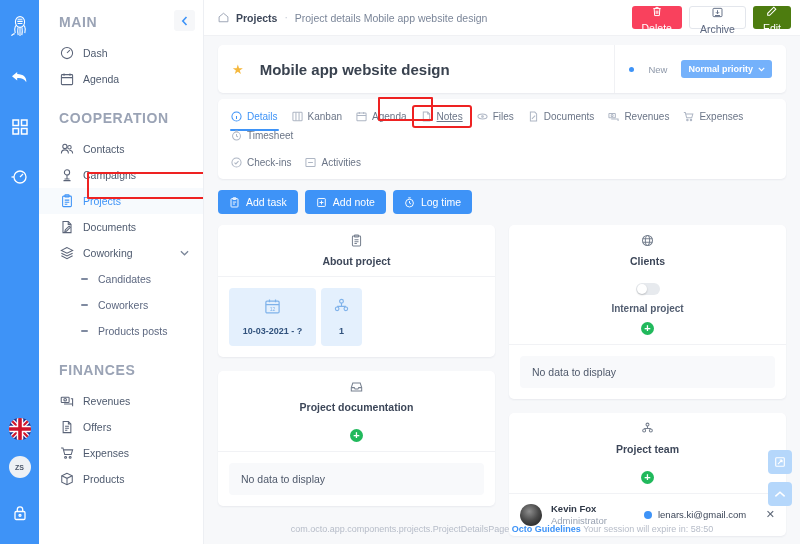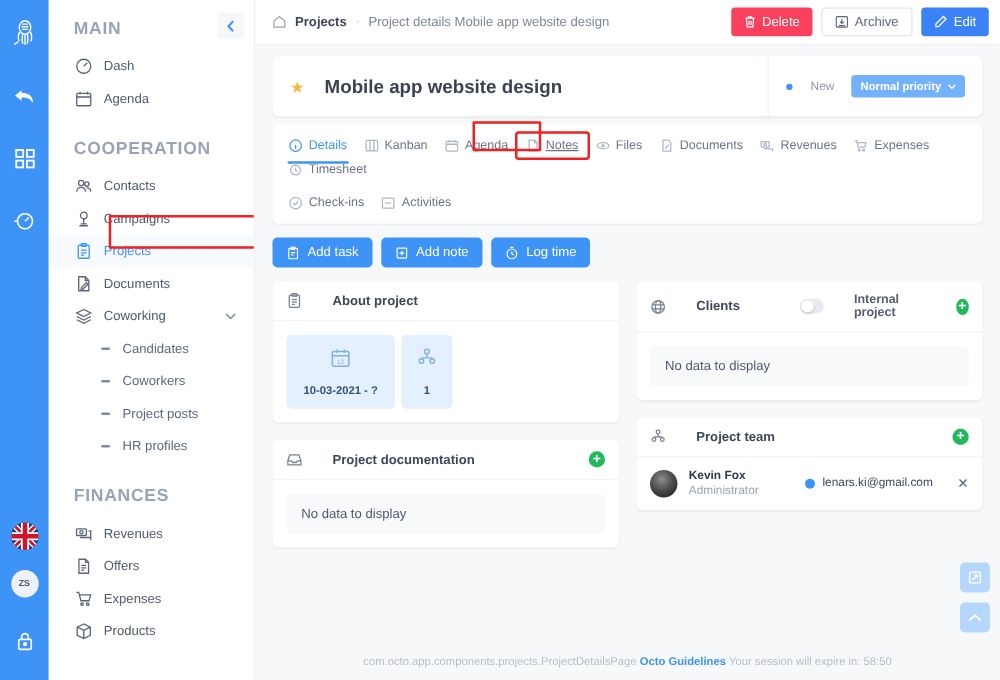--- a/index.html
+++ b/index.html
@@ -94,24 +94,25 @@
   .crumb-home { color: #99a2b3; font-size: 11px; display:flex; }
   .crumb-link { color: #3d4759; font-size: 10.5px; font-weight: bold; }
   .crumb-dot { color: #c0c6d2; font-size: 10px; }
   .crumb-current { color: #7b8699; font-size: 10.5px; }
   .topbar-spacer { flex: 1 1 auto; }
   .btn {
     display: inline-flex; align-items: center; gap: 5px;
     height: 23px; padding: 0 10px; border-radius: 3px;
     font-size: 10.5px; cursor: pointer; border: none;
     font-family: "Liberation Sans", sans-serif;
+    flex-direction: column;
   }
   .btn-delete { background: #f9415d; color: #fff; }
   .btn-archive { background: #fff; color: #5d6880; border: 1px solid #e3e6ec; }
-  .btn-edit { background: #3b82f6; color: #fff; }
+  .btn-edit { background: #4d7c0f; color: #fff; }
 
   .content { padding: 9px 14px 0 14px; }
 
   .card {
     background: #fff; border-radius: 5px;
     box-shadow: 0 1px 2px rgba(40,50,80,.07);
   }
 
   
   .title-card { display: flex; align-items: stretch; height: 48px; }
@@ -154,23 +155,23 @@
     background: #3e93f7; color: #fff; font-size: 10.5px;
     height: 24px; padding: 0 11px; border-radius: 4px; cursor: pointer;
     border: none; font-family: "Liberation Sans", sans-serif;
   }
 
   
   .cols { display: flex; gap: 14px; margin-top: 11px; }
   .col { flex: 1 1 0; min-width: 0; }
 
   .card-head {
-    display: flex; align-items: center; gap: 24px;
+    display: flex; align-items: center; gap: 8px;
     padding: 9px 11px; border-bottom: 1px solid #f1f2f5;
-    font-size: 10.5px; color: #3d4759; font-weight: bold;
+    font-size: 10.5px; color: #3d4759; font-weight: bold; flex-direction: column;
   }
   .card-head .hicon { color: #77808f; display: flex; }
   .head-spacer { flex: 1 1 auto; }
   .plus-green {
     width: 13px; height: 13px; border-radius: 50%;
     background: #21b95c; color: #fff; font-size: 11px; font-weight: bold;
     line-height: 12px; text-align: center; cursor: pointer;
     font-family: "Liberation Sans", sans-serif;
   }
   .card-body { padding: 11px; }
@@ -383,25 +384,21 @@
   <div class="side-sub">
     <span class="dashline"></span>
     <span>Candidates</span>
   </div>
   <div class="side-sub">
     <span class="dashline"></span>
     <span>Coworkers</span>
   </div>
   <div class="side-sub">
     <span class="dashline"></span>
-    <span>Project posts</span>
-  </div>
-  <div class="side-sub">
-    <span class="dashline"></span>
-    <span>HR profiles</span>
+    <span>Products posts</span>
   </div>
 
   <div style="height:18px"></div>
   <div class="side-group-title">FINANCES</div>
   <div style="height:10px"></div>
 
   <div class="side-item">
     <span class="sicon">
       <svg width="14" height="14" viewBox="0 0 16 16" fill="none" stroke="currentColor" stroke-width="1.2">
           <rect x="1.4" y="3.6" width="9" height="6" rx=".8"></rect>

